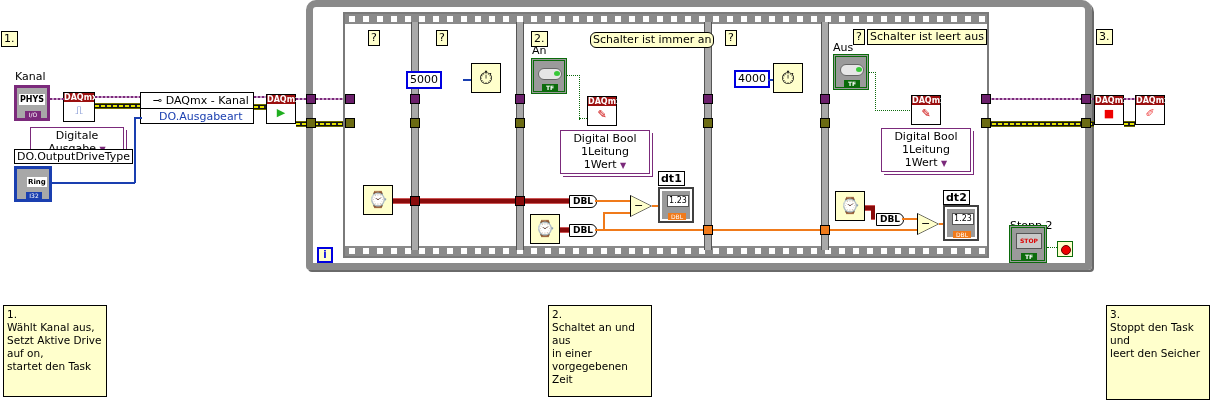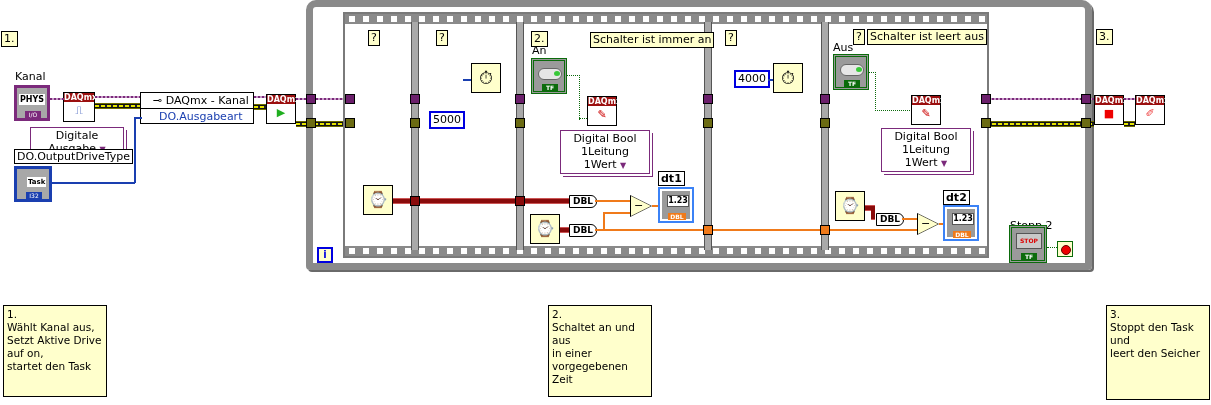--- a/index.html
+++ b/index.html
@@ -33,21 +33,21 @@
   .ctrl-bool .pill{position:absolute;left:4px;top:7px;width:22px;height:10px;border-radius:6px;background:#e6e6e6;border:1px solid #666;}
   .ctrl-bool .led{position:absolute;right:1px;top:2px;width:6px;height:5px;border-radius:50%;background:#38c838;}
   .ctrl-bool .tf{position:absolute;left:8px;bottom:0;width:16px;height:7px;background:#0b6b0b;color:#fff;font-size:6px;line-height:7px;text-align:center;font-weight:bold;}
   .ring{position:absolute;background:#fff;border:1px solid #7b2a7b;box-shadow:2px 2px 0 #fff,3px 3px 0 #7b2a7b;font-size:11px;padding:1px 4px;box-sizing:border-box;text-align:center;line-height:13px;}
   .ring .arrow{color:#7b2a7b;font-size:8px;}
   .tick-icon{position:absolute;width:30px;height:30px;background:#ffffcc;border:1px solid #000;box-sizing:border-box;font-size:16px;text-align:center;line-height:28px;}
   .dbl{position:absolute;background:#fff;border:1px solid #000;border-radius:0 6px 6px 0;font-size:9px;font-weight:bold;padding:0 3px;line-height:11px;}
   .sub{position:absolute;width:0;height:0;border-top:11px solid transparent;border-bottom:11px solid transparent;border-left:22px solid #000;}
   .sub::after{content:"";position:absolute;left:-21px;top:-10px;border-top:10px solid transparent;border-bottom:10px solid transparent;border-left:20px solid #ffffcc;}
   .sub-glyph{position:absolute;font-size:11px;}
-  .ind{position:absolute;width:36px;height:36px;border:2px solid #3b82f6;background:#fff;box-sizing:border-box;font-weight:bold;}
+  .ind{position:absolute;width:36px;height:36px;border:2px solid #404040;background:#fff;box-sizing:border-box;}
   .ind .inner{position:absolute;left:2px;top:2px;right:2px;bottom:2px;background:#9a9a9a;}
   .ind .val{position:absolute;left:7px;top:6px;width:20px;background:#fff;border:1px solid #555;font-size:8px;line-height:10px;text-align:center;}
   .ind .typ{position:absolute;left:8px;bottom:1px;width:18px;background:#f07a1a;color:#fff;font-size:6px;text-align:center;line-height:7px;}
   .ind-label{position:absolute;background:#fff;border:1px solid #000;font-weight:bold;font-size:11px;padding:0 2px;line-height:13px;}
   .prop{position:absolute;background:#fff;border:1px solid #000;box-sizing:border-box;}
   .iter{position:absolute;width:16px;height:16px;border:2px solid #0000e0;background:#ffffcc;box-sizing:border-box;font-size:10px;text-align:center;line-height:12px;font-weight:bold;color:#0000e0;}
   .stop-ctrl{position:absolute;width:38px;height:38px;border:3px double #0b6b0b;background:#9a9a9a;box-sizing:border-box;}
   .stop-ctrl .btn{position:absolute;left:4px;top:5px;width:24px;height:14px;background:#c8c8c8;border:1px solid #555;color:#d00;font-size:6px;font-weight:bold;line-height:14px;text-align:center;}
   .stop-ctrl .tf{position:absolute;left:9px;bottom:0;width:16px;height:7px;background:#0b6b0b;color:#fff;font-size:6px;line-height:7px;text-align:center;font-weight:bold;}
   .cond{position:absolute;width:16px;height:16px;border:1px solid #0b6b0b;background:#ffffcc;box-sizing:border-box;}
@@ -76,21 +76,21 @@
   <div class="body">⎍</div>
 </div>
 
 <div class="ring" style="left:30px;top:127px;width:94px;">
   <span>Digitale Ausgabe</span>
   <span class="arrow">▼</span>
 </div>
 
 <div class="caption" style="left:14px;top:149px;border:1px solid #000;padding:0 2px;background:#fff;">DO.OutputDriveType</div>
 <div class="ringctl" style="left:14px;top:166px;">
-  <span class="txt">Task</span>
+  <span class="txt">Ring</span>
   <span class="i32">I32</span>
 </div>
 
 <div class="prop" style="left:140px;top:92px;width:114px;height:32px;">
   <div style="height:15px;border-bottom:1px solid #000;font-size:11px;line-height:15px;padding-left:12px;">
     <span>⊸</span>
     <span>DAQmx - Kanal</span>
   </div>
   <div style="font-size:11px;line-height:15px;padding-left:18px;color:#1a3fb0;">DO.Ausgabeart</div>
 </div>
@@ -140,26 +140,26 @@
 <div class="tunnel t-olive" style="left:981px;top:118px;"></div>
 <div class="tunnel t-purple" style="left:1081px;top:94px;"></div>
 <div class="tunnel t-olive" style="left:1081px;top:118px;"></div>
 
 <div class="label" style="left:368px;top:30px;">?</div>
 <div class="tick-icon" style="left:363px;top:185px;">⌚</div>
 <div class="wire wire-red" style="left:393px;top:198px;width:127px;"></div>
 <div class="tunnel t-red" style="left:410px;top:196px;"></div>
 
 <div class="label" style="left:436px;top:30px;">?</div>
-<div class="const" style="left:429px;top:71px;margin-top:40px;">5000</div>
+<div class="const" style="left:406px;top:71px;">5000</div>
 <div class="wire wire-blue" style="left:463px;top:79px;width:10px;height:2px;"></div>
 <div class="wait-icon" style="left:471px;top:63px;">⏱</div>
 
 <div class="label" style="left:531px;top:31px;">2.</div>
-<div class="label" style="left:590px;top:32px;">Schalter ist immer an</div>
+<div class="label" style="left:590px;top:32px;border-radius:6px;">Schalter ist immer an</div>
 <div class="caption" style="left:532px;top:44px;">An</div>
 <div class="ctrl-bool" style="left:531px;top:58px;">
   <span class="pill">
       <span class="led"></span>
     </span>
   <span class="tf">TF</span>
 </div>
 <div class="wire wire-green-dot" style="left:567px;top:75px;width:12px;height:44px;border-top-width:1px;border-right-width:1px;"></div>
 <div class="wire wire-green-dot" style="left:579px;top:118px;width:8px;height:1px;border-top-width:1px;"></div>
 <div class="daq" style="left:587px;top:96px;">

